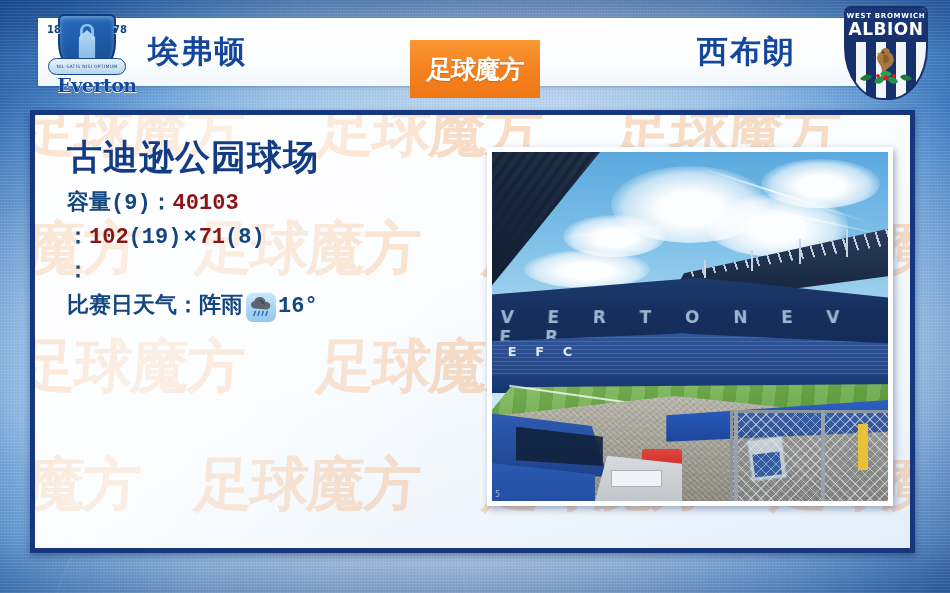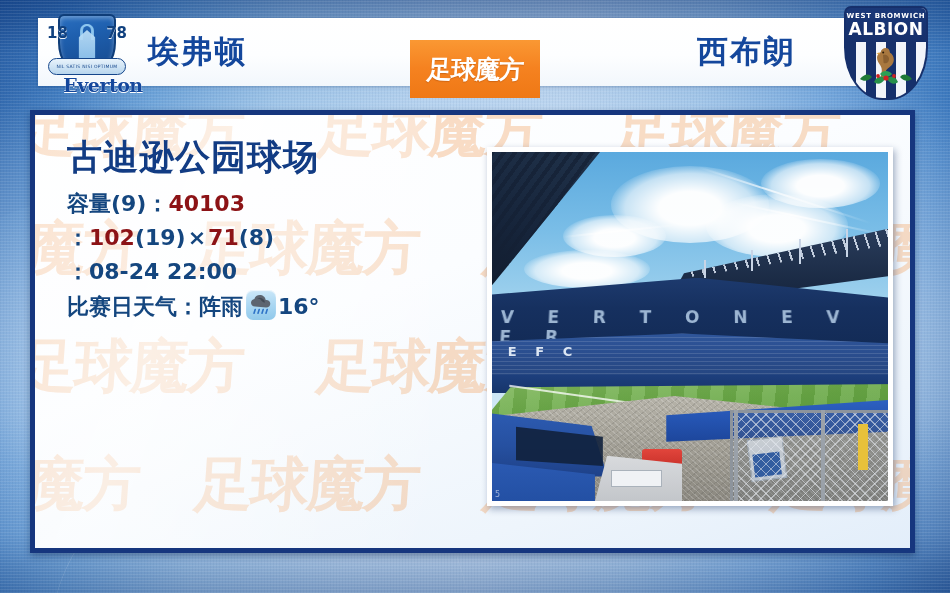--- a/index.html
+++ b/index.html
@@ -134,39 +134,39 @@
     width: 13px; height: 16px;
     border: 2.5px solid #8fc8f0;
     border-bottom: none;
     border-radius: 10px 10px 0 0;
     opacity: .9;
   }
   .ev-wreath-l { left: 20px; }
   .ev-wreath-r { right: 20px; }
   .ev-year-l, .ev-year-r {
     position: absolute; top: 20px;
-    font-size: 15px; font-weight: bold;
+    font-size: 10px; font-weight: bold;
     color: #10417f;
     text-shadow: 0 1px 0 rgba(255,255,255,.9);
   }
   .ev-year-l { left: 3px; }
   .ev-year-r { right: 3px; }
   .ev-ribbon {
     position: absolute; left: 4px; top: 54px;
     width: 78px; height: 17px;
     background: linear-gradient(180deg, #e9f3fb 0%, #b8d6ee 100%);
     border: 1.5px solid #15468b;
     border-radius: 9px;
     font-size: 4.5px; color: #15468b;
     display: flex; align-items: center; justify-content: center;
     letter-spacing: .3px;
     overflow: hidden;
   }
   .ev-wordmark {
-    position: absolute; left: 16px; top: 70px;
+    position: absolute; left: 10px; top: 70px;
     width: 86px;
     text-align: center;
     font-family: "DejaVu Serif", "Liberation Serif", serif;
     font-size: 19px; font-weight: bold;
     color: #14479c;
     text-shadow: 0 1px 0 #fff, 0 -1px 0 rgba(255,255,255,.6);
     letter-spacing: -.5px;
   }
 
   
@@ -259,21 +259,22 @@
     width: 400px;
     margin-bottom: 3px;
   }
   .row {
     font-size: 22px;
     font-weight: bold;
     color: #14467f;
     line-height: 1.55;
     white-space: nowrap;
     display: flex;
-    align-items: flex-start;
+    align-items: center;
+    font-family: Liberation Mono, monospace;
   }
   .val-red { color: #8c1316; }
   .sep { color: #14467f; }
   .times { color: #14467f; padding: 0 2px; }
 
   .wx-icon {
     display: inline-block;
     width: 30px; height: 30px;
     border-radius: 7px;
     background: linear-gradient(175deg, #cfe9f9 0%, #a8d6f2 55%, #8fc8ea 100%);
@@ -596,21 +597,20 @@
         <span class="sep">：</span>
         <span class="val-red">102</span>
         <span>(19)</span>
         <span class="times">×</span>
         <span class="val-red">71</span>
         <span>(8)</span>
       </div>
 
       <div class="row">
         <span class="sep">：</span>
-        <span>08-24 22:00</span>
       </div>
 
       <div class="row">
         <span>比赛日天气</span>
         <span class="sep">：</span>
         <span>阵雨</span>
         <span class="wx-icon">
           <svg width="30" height="30" viewBox="0 0 30 30">
             <path d="M9 16.5c-2.2 0-4-1.7-4-3.8 0-1.9 1.5-3.5 3.4-3.8C9 6.6 11.2 5 13.8 5c3 0 5.5 2.1 5.9 4.9h.5c2.3 0 4.1 1.7 4.1 3.8s-1.8 3.8-4.1 3.8z" fill="#5d6570"></path>
             <path d="M11 8.5c2.4-1.6 5.6-.9 7.1 1.6.5.8.7 1.7.7 2.6-2-.4-3.4-1.6-4.2-3.1-1-.9-2.3-1.3-3.6-1.1z" fill="#434a55"></path>

